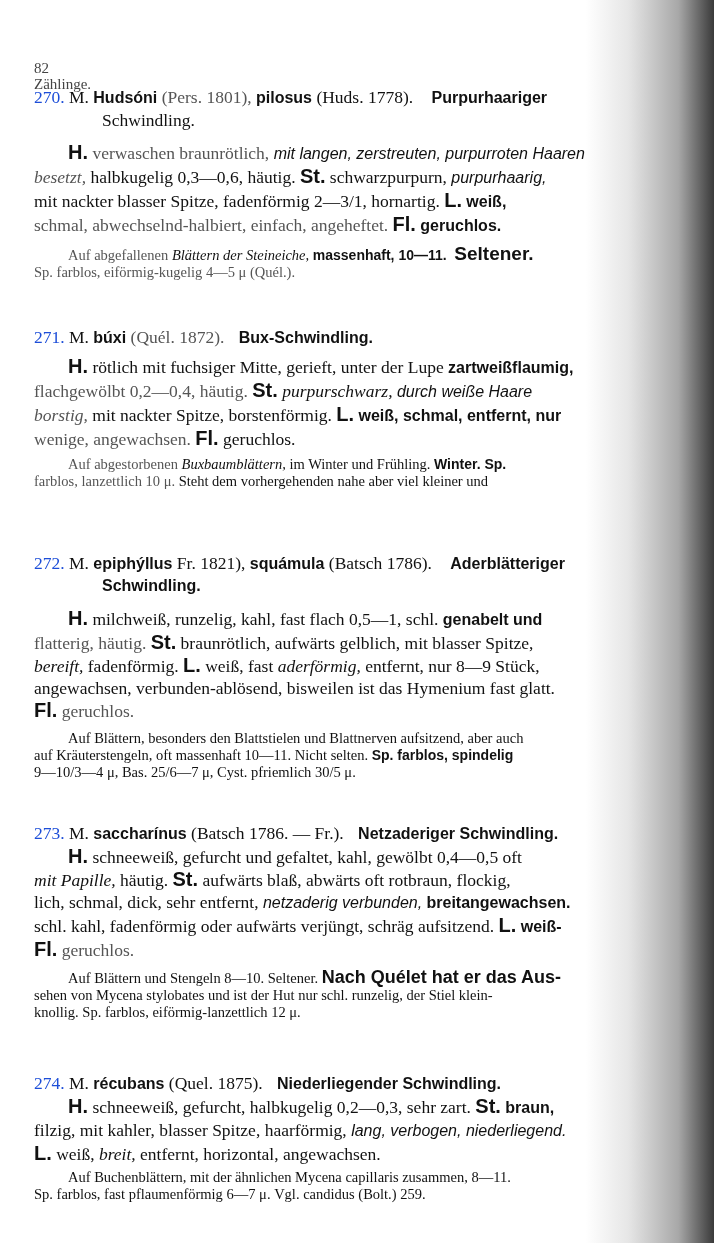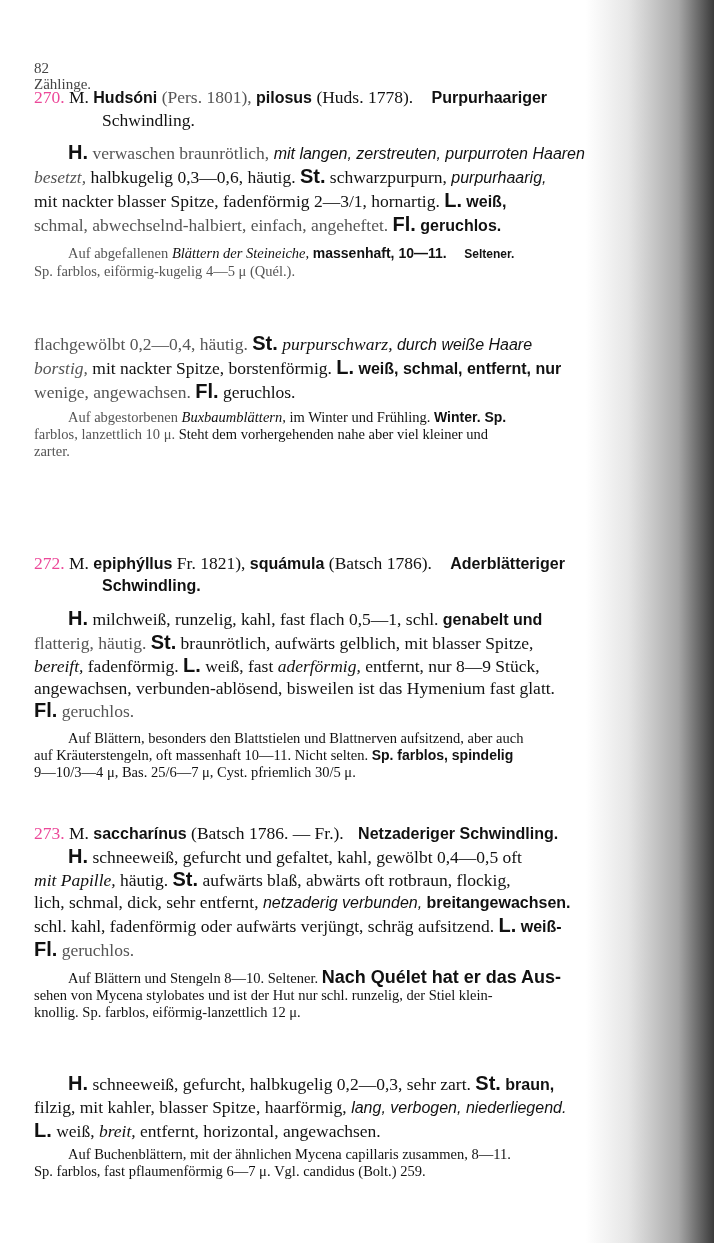--- a/index.html
+++ b/index.html
@@ -14,21 +14,21 @@
   .header .pnum { position:absolute; left:0; top:0; }
   .header .running { position:absolute; left:0; width:100%; text-align:left; top:16px; }
   .entry { position:absolute; left:34px; width:666px; }
   .line { white-space:nowrap; line-height:22px; font-size:17.5px; }
   .small { font-size:14.5px; line-height:17px; }
   .b { font-weight:bold; font-family:"Liberation Sans", "DejaVu Sans", sans-serif; font-size:16px; }
   .bi { font-weight:normal; font-style:italic; font-family:"Liberation Sans", "DejaVu Sans", sans-serif; font-size:16px; }
   .i { font-style:italic; }
   .key { font-weight:bold; font-family:"Liberation Sans", "DejaVu Sans", sans-serif; font-size:20px; }
   .light { color:#555; }
-  .title .num { color:#ec4899; }
+  .title .num { color:#1d4ed8; }
   .indent { padding-left:68px; }
   .para { padding-left:34px; }
 </style>
 </head>
 <body>
 
 <div class="page">
 
   <div class="header">
     <span class="pnum">82</span>
@@ -67,27 +67,39 @@
     <div class="line">
       <span class="light">schmal, abwechselnd-halbiert, einfach, angeheftet.</span>
       <span class="key">Fl.</span>
       <span class="b">geruchlos.</span>
     </div>
     <div style="height:8px"></div>
     <div class="line small para">
       <span class="light">Auf abgefallenen</span>
       <span class="i">Blättern der Steineiche,</span>
       <span class="b" style="font-size:14px">massenhaft, 10—11.</span>
-      <span class="b" style="font-size:12px;margin-left:14px">Seltener.</span>
+      <span class="b" style="font-size:19px;margin-left:4px">Seltener.</span>
     </div>
     <div class="line small light">Sp. farblos, eiförmig-kugelig 4—5 μ (Quél.).</div>
   </div>
 
   <div class="entry" style="top:326px;">
+    <div class="line title">
+      <span class="num">271.</span>
+      <span>M.</span>
+      <span class="b">búxi</span>
+      <span class="light">(Quél. 1872).</span>
+      <span class="b" style="margin-left:10px">Bux-Schwindling.</span>
+    </div>
     <div style="height:6px"></div>
+    <div class="line para">
+      <span class="key">H.</span>
+      <span>rötlich mit fuchsiger Mitte, gerieft, unter der Lupe</span>
+      <span class="b">zartweißflaumig,</span>
+    </div>
     <div class="line">
       <span class="light">flachgewölbt 0,2—0,4, häutig.</span>
       <span class="key">St.</span>
       <span class="i">purpurschwarz,</span>
       <span class="bi">durch weiße Haare</span>
     </div>
     <div class="line">
       <span class="i light">borstig,</span>
       <span>mit nackter Spitze, borstenförmig.</span>
       <span class="key">L.</span>
@@ -102,21 +114,20 @@
     <div class="line small para">
       <span class="light">Auf abgestorbenen</span>
       <span class="i">Buxbaumblättern,</span>
       <span>im Winter und Frühling.</span>
       <span class="b" style="font-size:14px">Winter. Sp.</span>
     </div>
     <div class="line small">
       <span class="light">farblos, lanzettlich 10 μ.</span>
       <span>Steht dem vorhergehenden nahe aber viel kleiner und</span>
     </div>
-    <div class="line small light">zarter.</div>
   </div>
 
   <div class="entry" style="top:552px;">
     <div class="line title">
       <span class="num">272.</span>
       <span>M.</span>
       <span class="b">epiphýllus</span>
       <span>Fr. 1821),</span>
       <span class="b">squámula</span>
       <span>(Batsch 1786).</span>
@@ -191,20 +202,27 @@
     <div style="height:8px"></div>
     <div class="line small para">
       <span>Auf Blättern und Stengeln 8—10. Seltener.</span>
       <span class="b" style="font-size:18px">Nach Quélet hat er das Aus-</span>
     </div>
     <div class="line small">sehen von Mycena stylobates und ist der Hut nur schl. runzelig, der Stiel klein-</div>
     <div class="line small">knollig. Sp. farblos, eiförmig-lanzettlich 12 μ.</div>
   </div>
 
   <div class="entry" style="top:1072px;">
+    <div class="line title">
+      <span class="num">274.</span>
+      <span>M.</span>
+      <span class="b">récubans</span>
+      <span>(Quel. 1875).</span>
+      <span class="b" style="margin-left:10px">Niederliegender Schwindling.</span>
+    </div>
     <div class="line para">
       <span class="key">H.</span>
       <span>schneeweiß, gefurcht, halbkugelig 0,2—0,3, sehr zart.</span>
       <span class="key">St.</span>
       <span class="b">braun,</span>
     </div>
     <div class="line">
       <span>filzig, mit kahler, blasser Spitze, haarförmig,</span>
       <span class="bi">lang, verbogen, niederliegend.</span>
     </div>

